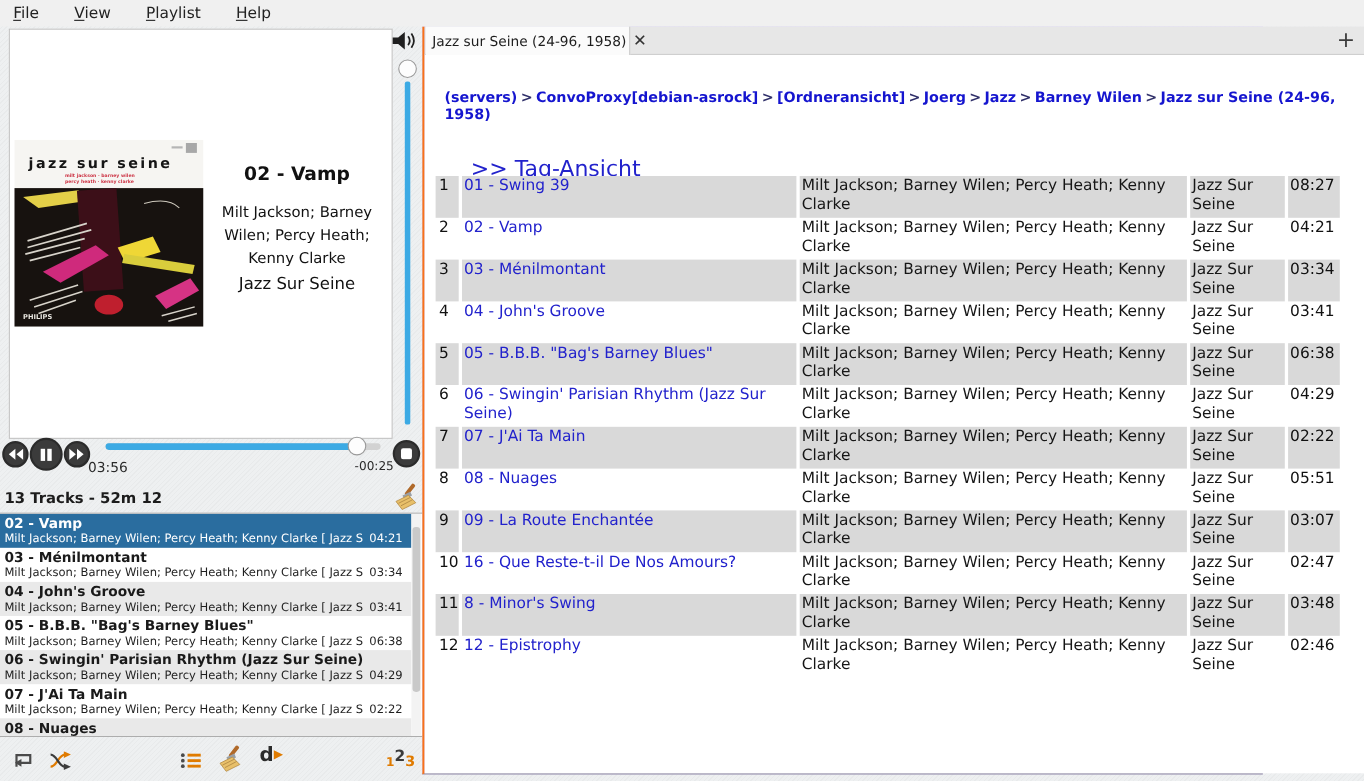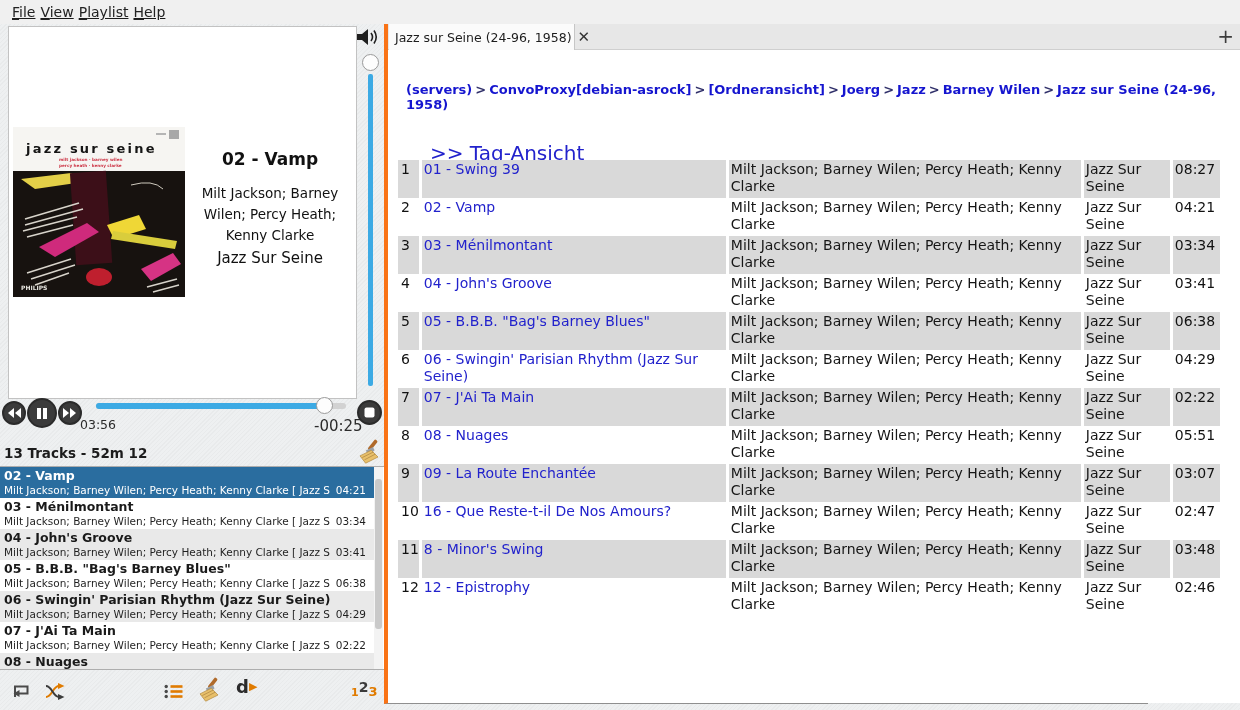--- a/index.html
+++ b/index.html
@@ -5,21 +5,21 @@
   * { margin:0; padding:0; box-sizing:border-box; }
   html,body { width:1240px; height:710px; overflow:hidden; }
   body {
     font-family:"DejaVu Sans","Liberation Sans",sans-serif;
     background:#eef0f1;
     background-image:repeating-linear-gradient(135deg, rgba(0,0,0,0.025) 0 1px, transparent 1px 3px);
     position:relative; color:#1a1a1a;
   }
   
   .menubar { position:absolute; left:0; top:0; width:1240px; height:24px;
-    background:#f0f0f0; display:flex; align-items:center; padding-left:12px; gap:5px; z-index:5;text-decoration:underline;}
+    background:#f0f0f0; display:flex; align-items:center; padding-left:12px; gap:32px; z-index:5;}
   .menu-item { font-size:14px; color:#222; cursor:default; }
   .menu-item u { text-decoration:underline; text-underline-offset:2px; }
 
   
   .player-card { position:absolute; left:8px; top:26px; width:349px; height:373px;
     background:#fff; border:1px solid #c2c2c2; }
   .album-art { position:absolute; left:4px; top:100px; width:172px; height:170px; }
   .np-title { position:absolute; left:176px; top:122px; width:170px; text-align:center;
     font-size:17px; font-weight:bold; color:#111; }
   .np-artists { position:absolute; left:179px; top:156px; width:164px; text-align:center;
@@ -42,21 +42,21 @@
   .btn-pause{ left:27px; top:398px; width:30px; height:30px; }
   .btn-next { left:58px; top:401px; width:24px; height:24px; }
   .btn-stop { left:357px;top:400px; width:25px; height:25px; }
   .seek { position:absolute; left:96px; top:403px; width:250px; height:6px;
     background:#d2d2d2; border-radius:3px; }
   .seek-fill { position:absolute; left:0; top:0; height:6px; background:#3caae4; border-radius:3px; }
   .seek-knob { position:absolute; top:-6px; width:17px; height:17px; border-radius:50%;
     background:#fdfdfd; border:1px solid #9a9a9a; }
   .time-elapsed { position:absolute; left:80px; top:417px; font-size:12.5px; color:#2b2b2b; }
   .time-remaining { position:absolute; left:314px; top:417px; width:44px; text-align:right;
-    font-size:15px; color:#2b2b2b; }
+    font-size:11px; color:#2b2b2b; }
 
   
   .pl-header { position:absolute; left:0; top:443px; width:384px; height:23px;padding-left:20px; }
   .pl-header-label { position:absolute; left:4px; top:2px; font-size:13.5px; font-weight:bold; color:#1c1c1c;}
   .pl-header-broom { position:absolute; left:355px; top:-4px; width:28px; height:27px; }
   .playlist { position:absolute; left:0; top:466px; width:384px; height:204px;
     background:#fff; border-top:1px solid #adadad; border-bottom:1px solid #adadad; overflow:hidden; }
   .pl-item { width:374px; padding:1px 0 2px 0; }
   .pl-item.alt { background:#e9e9e9; }
   .pl-item.sel { background:#2a6d9f; }
@@ -74,21 +74,21 @@
   .ticon { position:absolute; cursor:default; }
   .d-label { font-size:18px; font-weight:bold; color:#2b2b2b; font-family:"DejaVu Sans",sans-serif;}
   .d-tri { color:#e07b00; font-size:11px; vertical-align:3px; }
   .s1,.s3 { color:#e07b00; font-weight:bold; }
   .s1 { font-size:11px; }
   .s2 { color:#3a3a3a; font-weight:bold; font-size:14px; position:relative; top:-4px; }
   .s3 { font-size:13px; }
 
   
   .right-panel { position:absolute; left:384px; top:24px; width:764px; height:680px;
-    border-left:4px solid #f97316; border-bottom:1px solid #8f8f8f; background:#c4b5fd; }
+    border-left:2px solid #f97316; border-bottom:1px solid #8f8f8f; background:#c4b5fd; }
   .tabbar { position:absolute; left:0; top:0; width:855px; height:26px;
     background:#e7e7e7; border-bottom:1px solid #cfcfcf; }
   .tab-active { position:absolute; left:1px; top:0; width:186px; height:26px; background:#fbfbfb;
     border-right:1px solid #c6c6c6; display:flex; align-items:center; padding:0 6px; gap:6px; }
   .tab-label { font-size:12.5px; color:#1d1d1d; white-space:nowrap; }
   .tab-close { font-size:15px; color:#333; font-weight:bold; line-height:1; }
   .tab-plus { position:absolute; right:9px; top:0px; font-size:20px; color:#3c3c3c; }
   .content { position:absolute; left:0; top:26px; width:855px; height:653px; background:#fff; }
 
   .breadcrumb { position:absolute; left:18px; top:32px; font-size:13px; font-weight:bold; }

